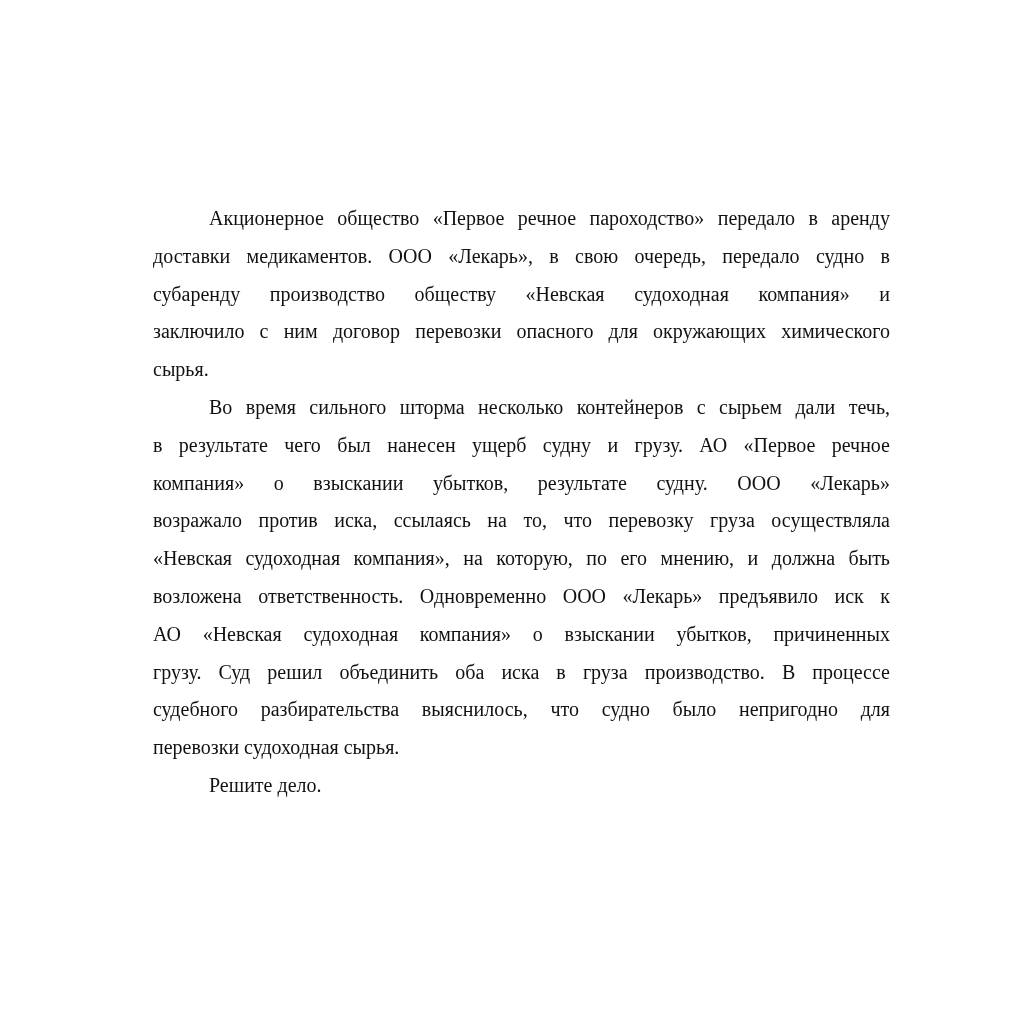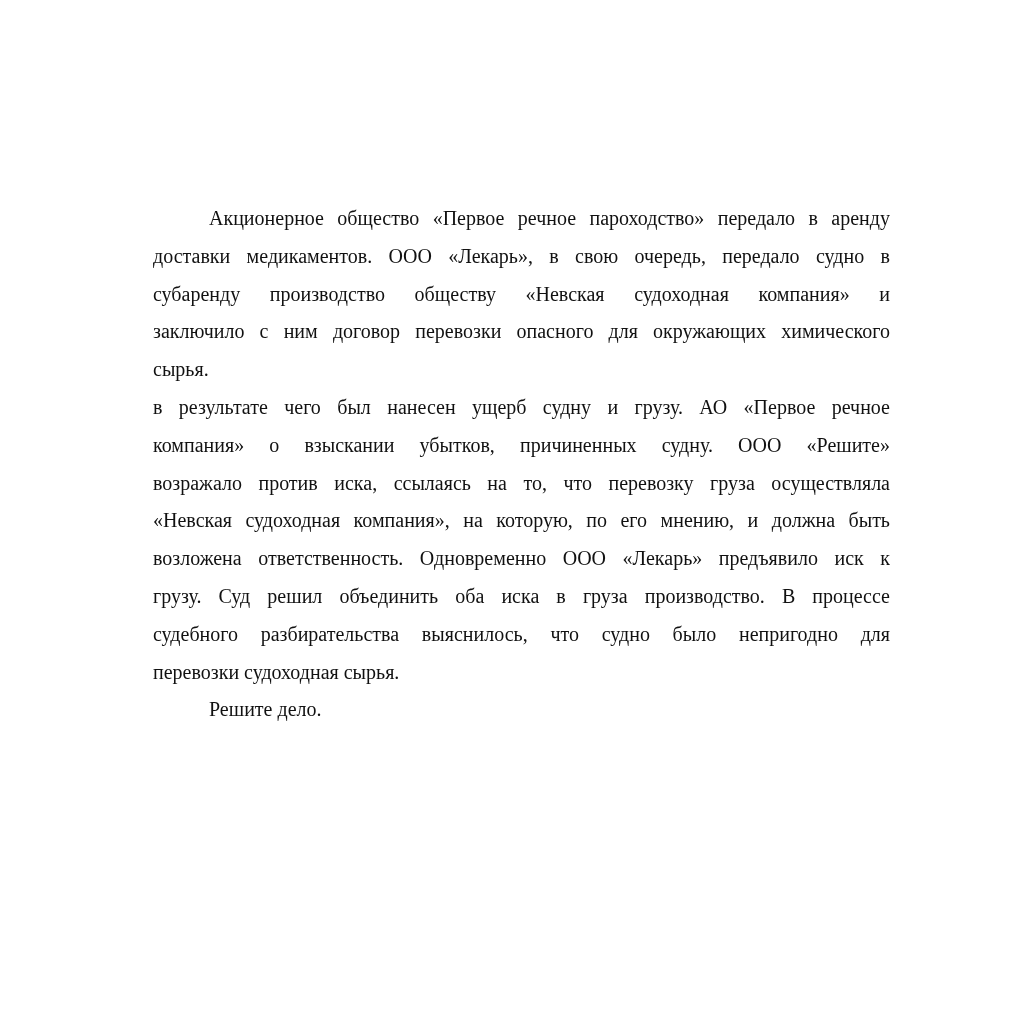--- a/index.html
+++ b/index.html
@@ -47,25 +47,27 @@
 
 <div class="page">
   <div class="paragraph">
     <span class="line indent">Акционерное общество «Первое речное пароходство» передало в аренду</span>
     <span class="line">доставки медикаментов. ООО «Лекарь», в свою очередь, передало судно в</span>
     <span class="line">субаренду производство обществу «Невская судоходная компания» и</span>
     <span class="line">заключило с ним договор перевозки опасного для окружающих химического</span>
     <span class="line last">сырья.</span>
   </div>
   <div class="paragraph">
+    <span class="line indent">Во время сильного шторма несколько контейнеров с сырьем дали течь,</span>
     <span class="line">в результате чего был нанесен ущерб судну и грузу. АО «Первое речное</span>
-    <span class="line">компания» о взыскании убытков, причиненных судну. ООО «Решите»</span>
+    <span class="line">компания» о взыскании убытков, результате судну. ООО «Лекарь»</span>
     <span class="line">возражало против иска, ссылаясь на то, что перевозку груза осуществляла</span>
     <span class="line">«Невская судоходная компания», на которую, по его мнению, и должна быть</span>
     <span class="line">возложена ответственность. Одновременно ООО «Лекарь» предъявило иск к</span>
+    <span class="line">АО «Невская судоходная компания» о взыскании убытков, причиненных</span>
     <span class="line">грузу. Суд решил объединить оба иска в груза производство. В процессе</span>
     <span class="line">судебного разбирательства выяснилось, что судно было непригодно для</span>
     <span class="line last">перевозки судоходная сырья.</span>
   </div>
   <div class="paragraph">
     <span class="line indent last">Решите дело.</span>
   </div>
 </div>
 
 </body></html>

